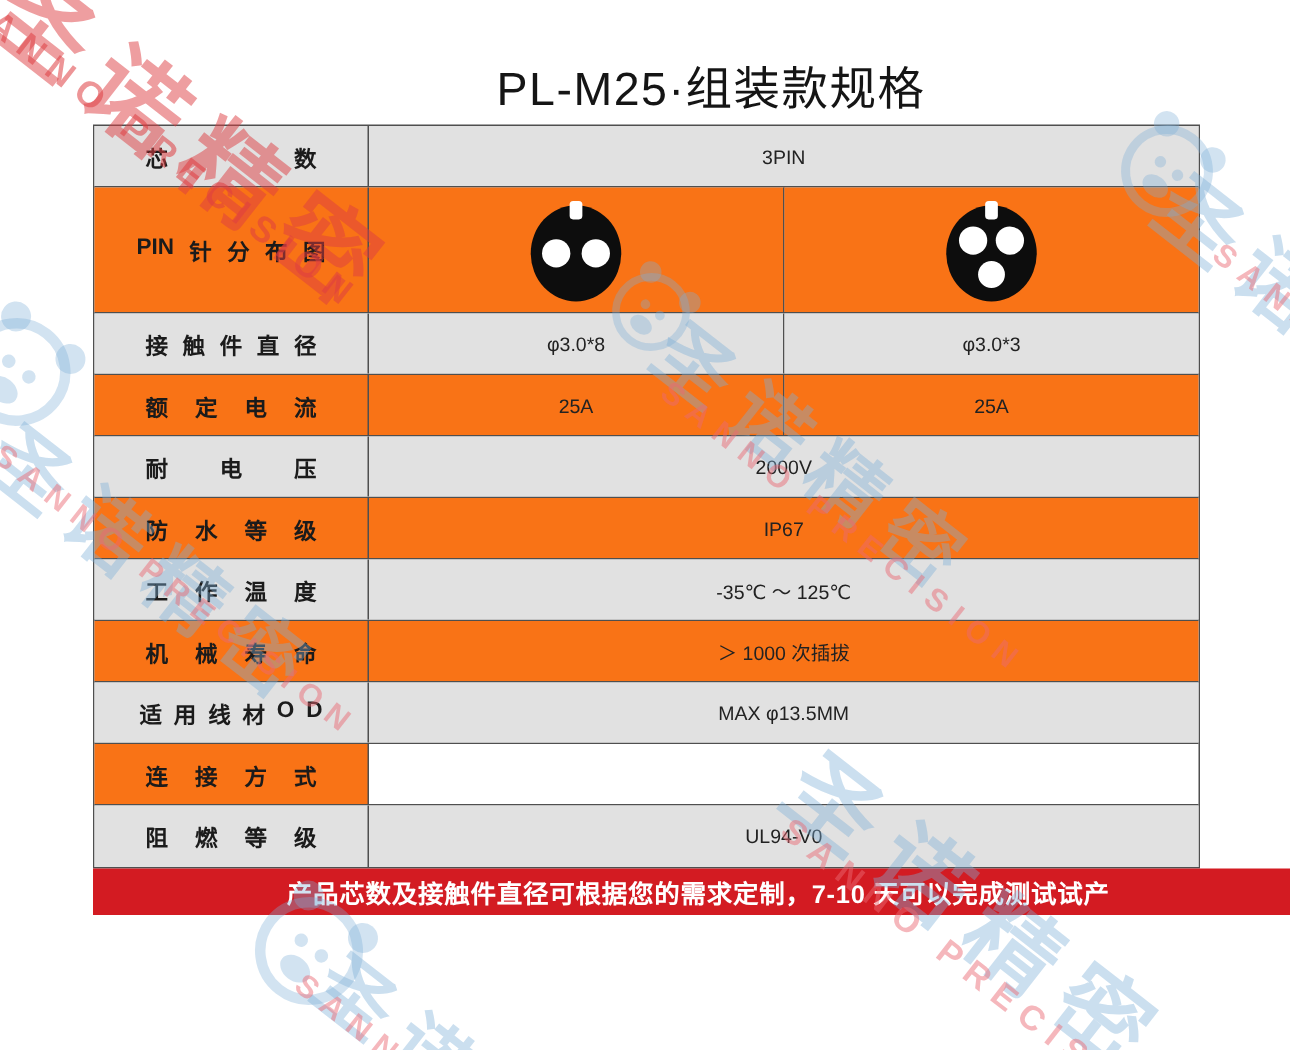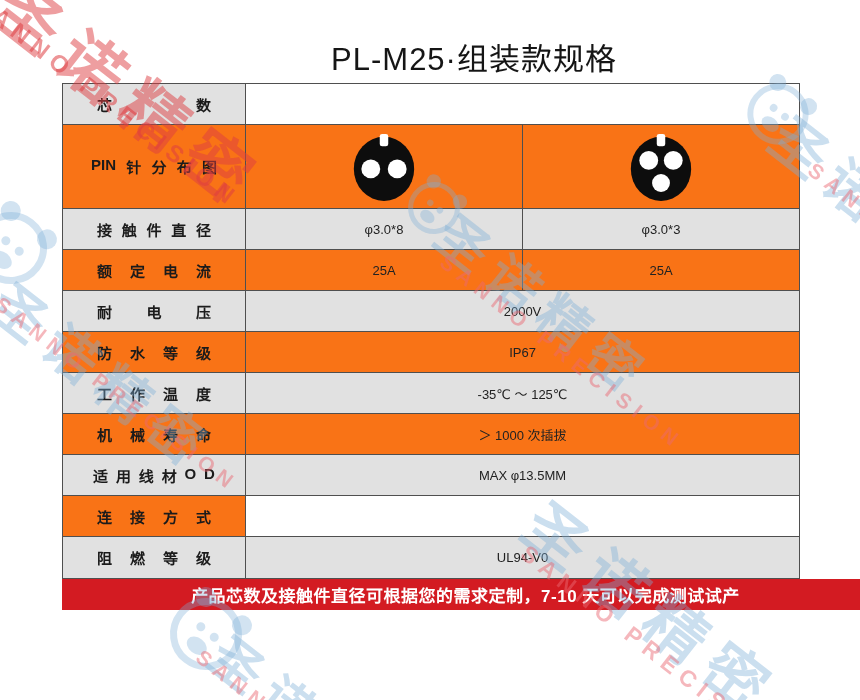--- a/index.html
+++ b/index.html
@@ -118,20 +118,23 @@
 
   <div class="spec-table">
 
     <div class="row shaded">
       <div class="cell label">
         <div class="label-just">
             <span>芯</span>
             <span>数</span>
           </div>
       </div>
+      <div class="cell col3">
+        <span class="val">3PIN</span>
+      </div>
     </div>
 
     <div class="row pin-row">
       <div class="cell label">
         <div class="label-just" style="width:126px">
             <span>PIN</span>
             <span>针</span>
             <span>分</span>
             <span>布</span>
             <span>图</span>

